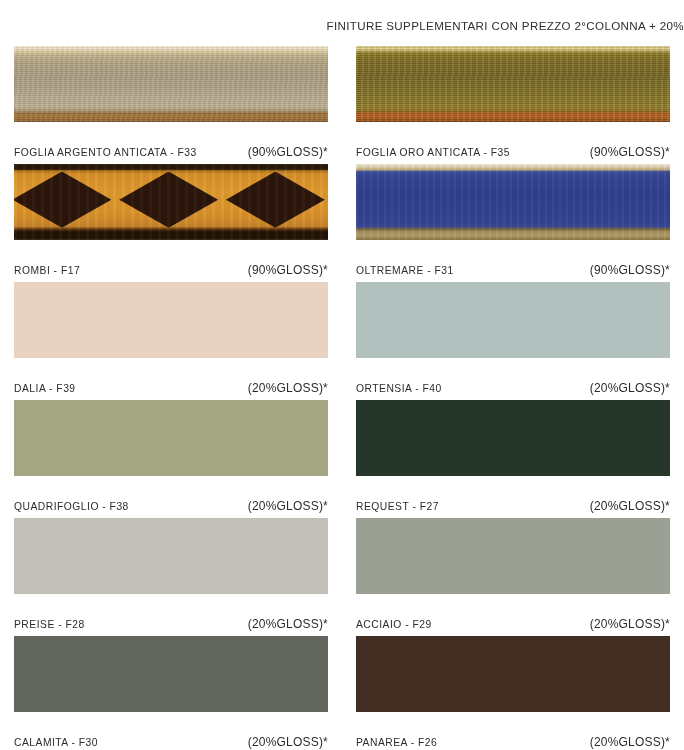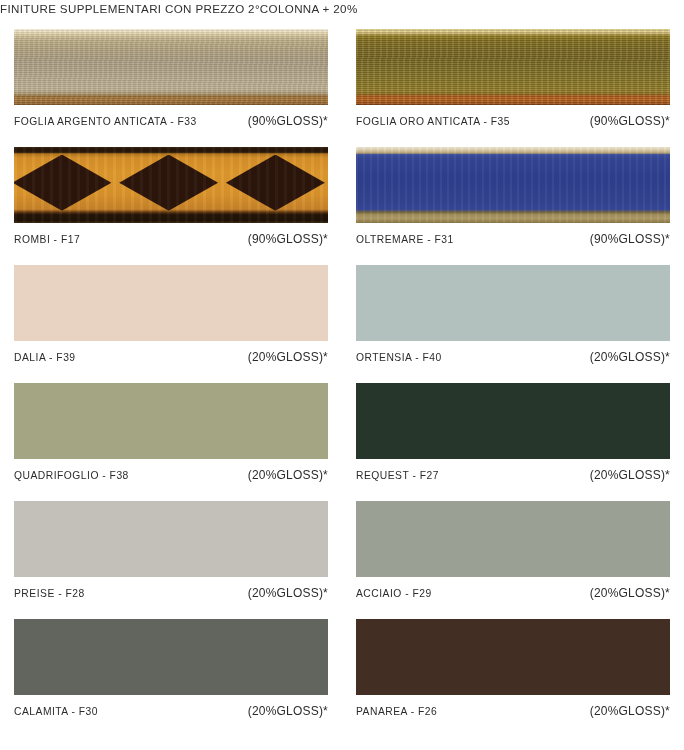--- a/index.html
+++ b/index.html
@@ -10,22 +10,22 @@
   body {
     width: 684px;
     height: 750px;
     font-family: "Liberation Sans", sans-serif;
     color: #2b2b2b;
     overflow: hidden;
   }
 
   
   .header {
-    padding-top: 3px;
-    text-align: left;
+    padding-top: 20px;
+    text-align: right;
   }
   .header-line {
     font-size: 11.5px;
     letter-spacing: 0.35px;
     line-height: 12.6px;
     color: #2f2f2f;
     white-space: nowrap;
   }
   .header-line.l1 { font-size: 11.6px; }
   .header-line.l2 { font-size: 11.4px; }
@@ -48,21 +48,21 @@
   .swatch {
     height: 76px;
     width: 100%;
     position: relative;
     overflow: hidden;
   }
   .caption {
     display: flex;
     justify-content: space-between;
     align-items: baseline;
-    margin-top: 9px;
+    margin-top: 23px;
     white-space: nowrap;
   }
   .cap-name {
     font-size: 10.3px;
     letter-spacing: 0.5px;
     color: #2b2b2b;
   }
   .cap-gloss {
     font-size: 12px;
     letter-spacing: 0.2px;

